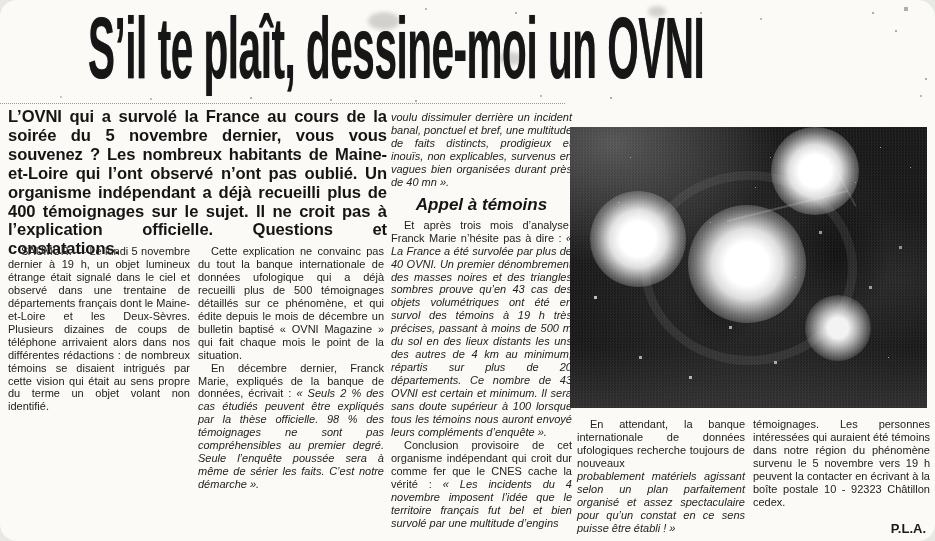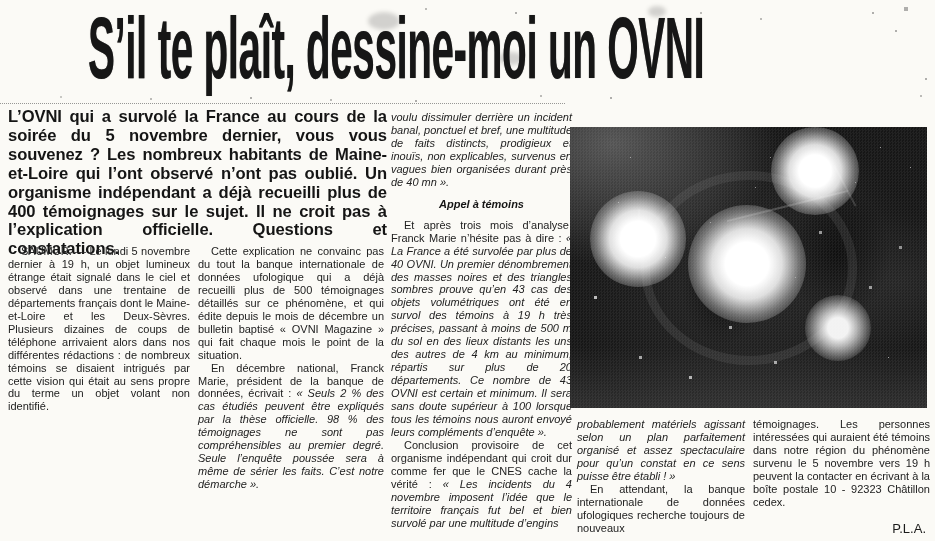--- a/index.html
+++ b/index.html
@@ -8,20 +8,21 @@
     --photo-bg:#161616;
   }
   html,body{margin:0;padding:0;background:#e8e8e4;}
   .page{
     position:relative;
     width:935px;height:541px;
     background:var(--paper);
     overflow:hidden;
     font-family:"Liberation Sans",sans-serif;
     color:var(--ink);
+    border-radius:17px;
   }
   
   .headline{
     position:absolute;left:88px;top:2px;margin:0;
     width:1400px;
     font-size:88px;line-height:92px;font-weight:700;
     letter-spacing:-1px;white-space:nowrap;
     transform:scaleX(0.46);transform-origin:left top;
     color:#161616;
     text-shadow:0 0 1px rgba(0,0,0,.55);
@@ -46,27 +47,27 @@
   #col-4{left:577px;top:418px;width:168px;}
   #col-5{left:753px;top:418px;width:177px;}
   .bodypara{
     margin:0;font-size:11px;line-height:12.95px;
     text-indent:13px;hyphens:auto;-webkit-hyphens:auto;
     color:#222;
   }
   .bodypara.noindent{text-indent:0;}
   .italic{font-style:italic;}
   .subhead{
-    margin:7px 0 6px;font-size:11px;line-height:17px;
+    margin:7px 0 6px;font-size:17px;line-height:17px;
     font-weight:700;font-style:italic;text-align:center;text-indent:0;
     color:#141414;
   }
   .signature{
     margin-top:12px;padding-right:4px;
-    font-size:13px;font-weight:400;text-align:right;font-style:normal;
+    font-size:13px;font-weight:700;text-align:right;font-style:normal;
   }
   
   .photo{
     position:absolute;left:570px;top:127px;width:357px;height:281px;margin:0;
     background:
       radial-gradient(ellipse 62% 58% at 12% 6%, rgba(125,125,125,.60), rgba(120,120,120,.18) 55%, transparent 74%),
       radial-gradient(ellipse 45% 35% at 92% 55%, rgba(70,70,70,.28), transparent 70%),
       linear-gradient(to top, rgba(105,105,105,.28), transparent 22%),
       radial-gradient(ellipse at 50% 55%, #262626, var(--photo-bg) 72%);
     overflow:hidden;
@@ -134,31 +135,31 @@
 
   <div class="top-rule"></div>
 
   <p class="lead">L’OVNI qui a survolé la France au cours de la soirée du 5 novembre dernier, vous vous souvenez ? Les nombreux habitants de Maine-et-Loire qui l’ont observé n’ont pas oublié. Un organisme indépendant a déjà recueilli plus de 400 témoignages sur le sujet. Il ne croit pas à l’explication officielle. Questions et constatations.</p>
 
   <div class="col" id="col-1">
       <p class="bodypara"><span>SAUMUR. — Le lundi 5 novembre dernier à 19 h, un objet lumineux étrange était signalé dans le ciel et observé dans une trentaine de départements français dont le Maine-et-Loire et les Deux-Sèvres. Plusieurs dizaines de coups de téléphone arrivaient alors dans nos différentes rédactions : de nombreux témoins se disaient intrigués par cette vision qui était au sens propre du terme un objet volant non identifié.</span></p>
     </div>
   <div class="col" id="col-2">
       <p class="bodypara"><span>Cette explication ne convainc pas du tout la banque internationale de données ufologique qui a déjà recueilli plus de 500 témoignages détaillés sur ce phénomène, et qui édite depuis le mois de décembre un bulletin baptisé « OVNI Magazine » qui fait chaque mois le point de la situation.</span></p>
-      <p class="bodypara"><span>En décembre national, Franck Marie, président de la banque de données, écrivait : </span><span class="italic">« Seuls 2 % des cas étudiés peuvent être expliqués par la thèse officielle. 98 % des témoignages ne sont pas compréhensibles au premier degré. Seule l’enquête poussée sera à même de sérier les faits. C’est notre démarche ».</span></p>
+      <p class="bodypara"><span>En décembre dernier, Franck Marie, expliqués de la banque de données, écrivait : </span><span class="italic">« Seuls 2 % des cas étudiés peuvent être expliqués par la thèse officielle. 98 % des témoignages ne sont pas compréhensibles au premier degré. Seule l’enquête poussée sera à même de sérier les faits. C’est notre démarche ».</span></p>
     </div>
   <div class="col" id="col-3">
       <p class="bodypara noindent"><span class="italic">voulu dissimuler derrière un incident banal, ponctuel et bref, une multitude de faits distincts, prodigieux et inouïs, non explicables, survenus en vagues bien organisées durant près de 40 mn ».</span></p>
       <h3 class="subhead">Appel à témoins</h3>
       <p class="bodypara"><span>Et après trois mois d’analyse, Franck Marie n’hésite pas à dire : </span><span class="italic">« La France a été survolée par plus de 40 OVNI. Un premier dénombrement des masses noires et des triangles sombres prouve qu’en 43 cas des objets volumétriques ont été en survol des témoins à 19 h très précises, passant à moins de 500 m du sol en des lieux distants les uns des autres de 4 km au minimum, répartis sur plus de 20 départements. Ce nombre de 43 OVNI est certain et minimum. Il sera sans doute supérieur à 100 lorsque tous les témoins nous auront envoyé leurs compléments d’enquête ».</span></p>
       <p class="bodypara"><span>Conclusion provisoire de cet organisme indépendant qui croit dur comme fer que le CNES cache la vérité : </span><span class="italic">« Les incidents du 4 novembre imposent l’idée que le territoire français fut bel et bien survolé par une multitude d’engins</span></p>
     </div>
   <div class="col" id="col-4">
+      <p class="bodypara"><span>En attendant, la banque internationale de données ufologiques recherche toujours de nouveaux</span></p>
       <p class="bodypara noindent"><span class="italic">probablement matériels agissant selon un plan parfaitement organisé et assez spectaculaire pour qu’un constat en ce sens puisse être établi ! »</span></p>
-      <p class="bodypara"><span>En attendant, la banque internationale de données ufologiques recherche toujours de nouveaux</span></p>
     </div>
   <div class="col" id="col-5">
       <p class="bodypara noindent"><span>témoignages. Les personnes intéressées qui auraient été témoins dans notre région du phénomène survenu le 5 novembre vers 19 h peuvent la contacter en écrivant à la boîte postale 10 - 92323 Châtillon cedex.</span></p>
       <div class="signature">P.L.A.</div>
     </div>
 
   <figure class="photo">
     <div class="blotch b1"></div>
     <div class="blotch b2"></div>
     <div class="ring"></div>

